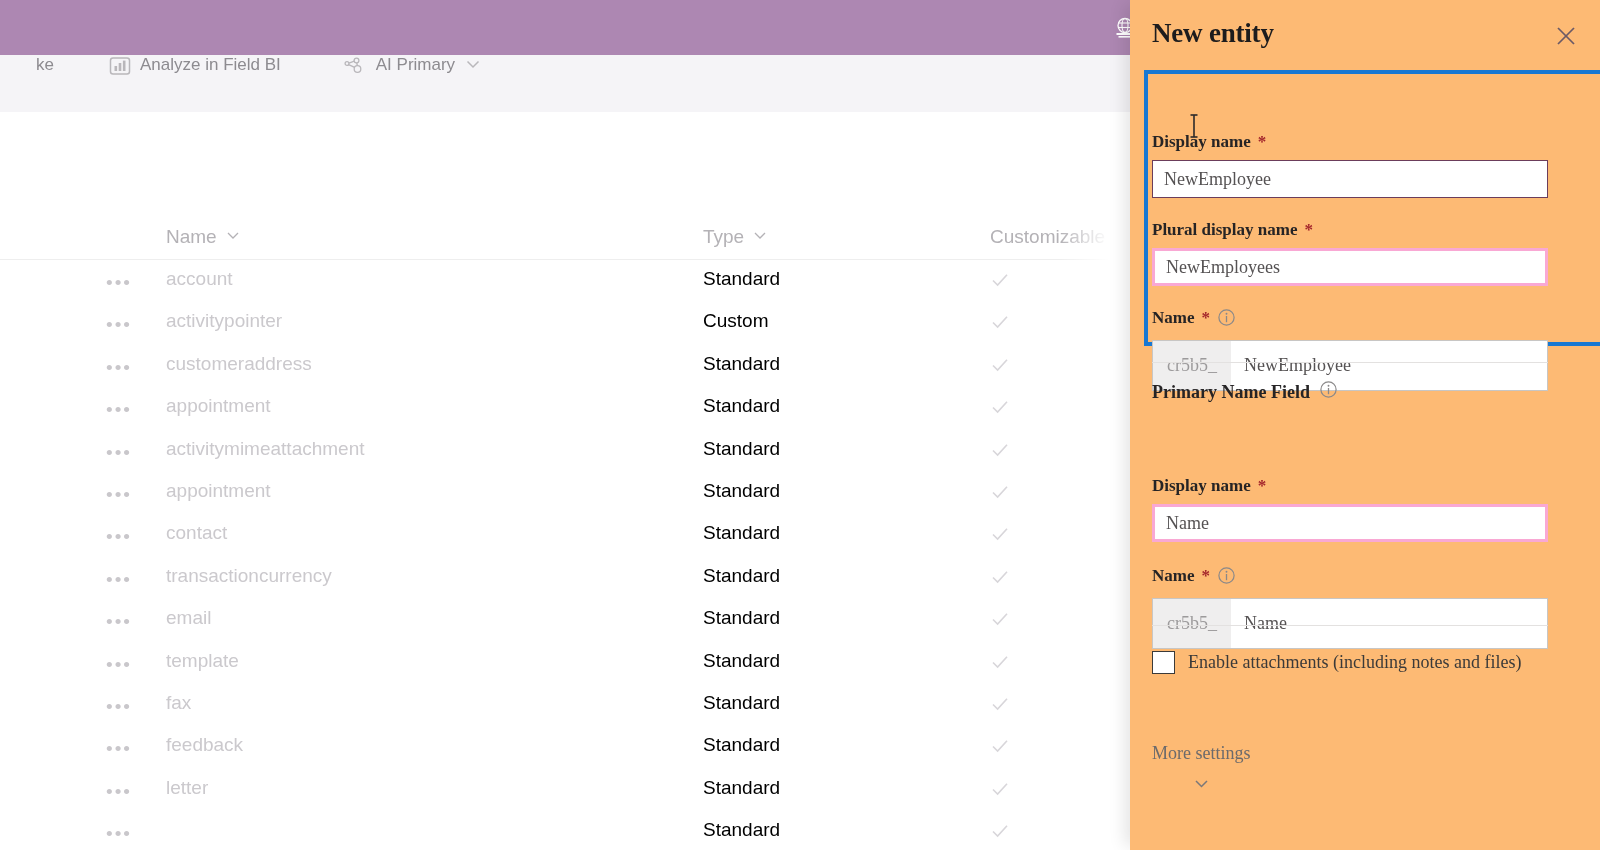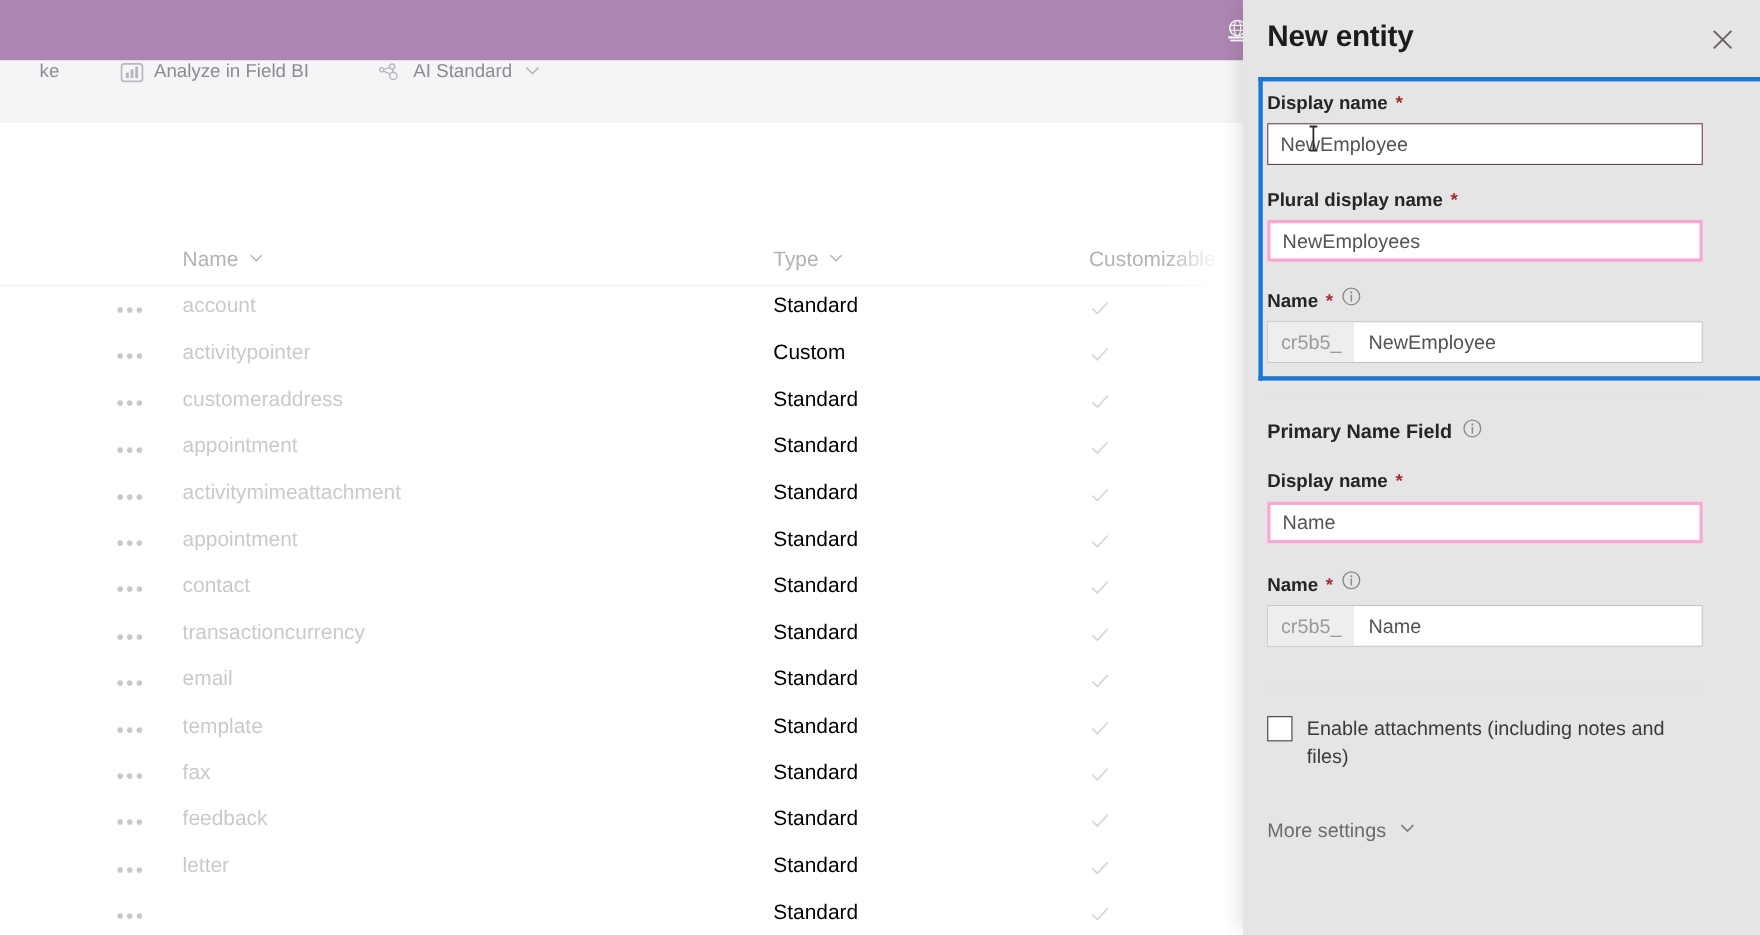--- a/index.html
+++ b/index.html
@@ -87,22 +87,23 @@
   
   .list-fade {
     position: absolute; right: 0; top: 0; width: 70px; height: 738px;
     background: linear-gradient(to right, rgba(255,255,255,0) 0%, #ffffff 70%);
     pointer-events: none;
   }
 
   
   .panel {
     position: absolute; right: 0; top: 0; width: 470px; height: 850px;
-    background: #e5e5e5;
+    background: #fdba74;
     box-shadow: -9px 0 16px -4px rgba(0,0,0,0.11);
+    font-family: Liberation Serif, serif;
   }
   .panel-header {
     position: absolute; left: 0; top: 0; width: 470px; height: 70px;
     display: flex; align-items: center;
   }
   .panel-title {
     position: absolute; left: 22px; top: 18px;
     font-size: 27px; font-weight: bold; color: #1d1c1d;
     letter-spacing: -0.2px;
   }
@@ -116,39 +117,40 @@
     position: absolute; left: 14px; top: 70px; width: 456px; height: 276px;
     border: 4px solid #1878d3;
     border-right: none;
   }
 
   .panel-body { position: absolute; left: 0; top: 70px; width: 470px; }
 
   .field { position: absolute; left: 22px; width: 396px; }
   .field-label {
     font-size: 17px; font-weight: bold; color: #262425;
-    display: flex; align-items: flex-end; gap: 7px;
+    display: flex; align-items: flex-start; gap: 7px;
     white-space: nowrap;
+    margin-top: 48px;
   }
   .req { color: #a4262c; font-size: 17px; font-weight: bold; }
   .info-icon { display:block; }
 
   .txt {
     margin-top: 8px;
     width: 396px; height: 38px;
     border: 3px solid #f9a8d4;
     background: #ffffff;
     display: flex; align-items: center;
     padding-left: 11px;
     font-size: 18px; color: #555253;
   }
   .txt.focused { border: 1px solid #6b3d5b; }
   .prefixed {
     margin-top: 8px;
-    width: 396px; height: 38px;
+    width: 396px; height: 51px;
     border: 1px solid #c8c6c4;
     background: #ffffff;
     display: flex; align-items: stretch;
   }
   .prefix-chip {
     width: 78px; background: #efeeee;
     display: flex; align-items: center; justify-content: center;
     color: #9c9a9b; font-size: 18px;
   }
   .prefix-val {
@@ -236,21 +238,21 @@
       <span class="cmd-icon">
         <svg width="24" height="22" viewBox="0 0 24 22">
           <circle cx="4" cy="8.5" r="1.9" fill="none" stroke="#b9b7bb" stroke-width="1.3"></circle>
           <circle cx="13.5" cy="5.5" r="2.4" fill="none" stroke="#b9b7bb" stroke-width="1.3"></circle>
           <circle cx="14.5" cy="14" r="3.3" fill="none" stroke="#b9b7bb" stroke-width="1.3"></circle>
           <line x1="5.9" y1="8.1" x2="11.3" y2="6.2" stroke="#b9b7bb" stroke-width="1.3"></line>
           <line x1="5.6" y1="9.6" x2="11.6" y2="12.4" stroke="#b9b7bb" stroke-width="1.3"></line>
           <line x1="13.8" y1="7.9" x2="14.3" y2="10.7" stroke="#b9b7bb" stroke-width="1.3"></line>
         </svg>
       </span>
-      <span>AI Standard</span>
+      <span>AI Primary</span>
       <span class="chev">
         <svg width="18" height="18" viewBox="0 0 18 18">
           <polyline points="3.5,6.5 9,12 14.5,6.5" fill="none" stroke="#b9b7bb" stroke-width="1.5"></polyline>
         </svg>
       </span>
     </div>
   </div>
 
   <div class="list-area">
 
@@ -522,21 +524,21 @@
         </div>
       </div>
 
       <div class="divider" style="top:555px;"></div>
 
       <div class="checkrow" style="top:580px;">
         <span class="checkbox"></span>
         <span class="checklabel">Enable attachments (including notes and files)</span>
       </div>
 
-      <div class="more-settings" style="top:673px;">
+      <div class="more-settings" style="top:673px;flex-direction:column;">
         <span>More settings</span>
         <span>
           <svg width="19" height="19" viewBox="0 0 19 19">
             <polyline points="4,7 9.5,12.5 15,7" fill="none" stroke="#7a7879" stroke-width="1.5"></polyline>
           </svg>
         </span>
       </div>
 
     </div>
   </div>

